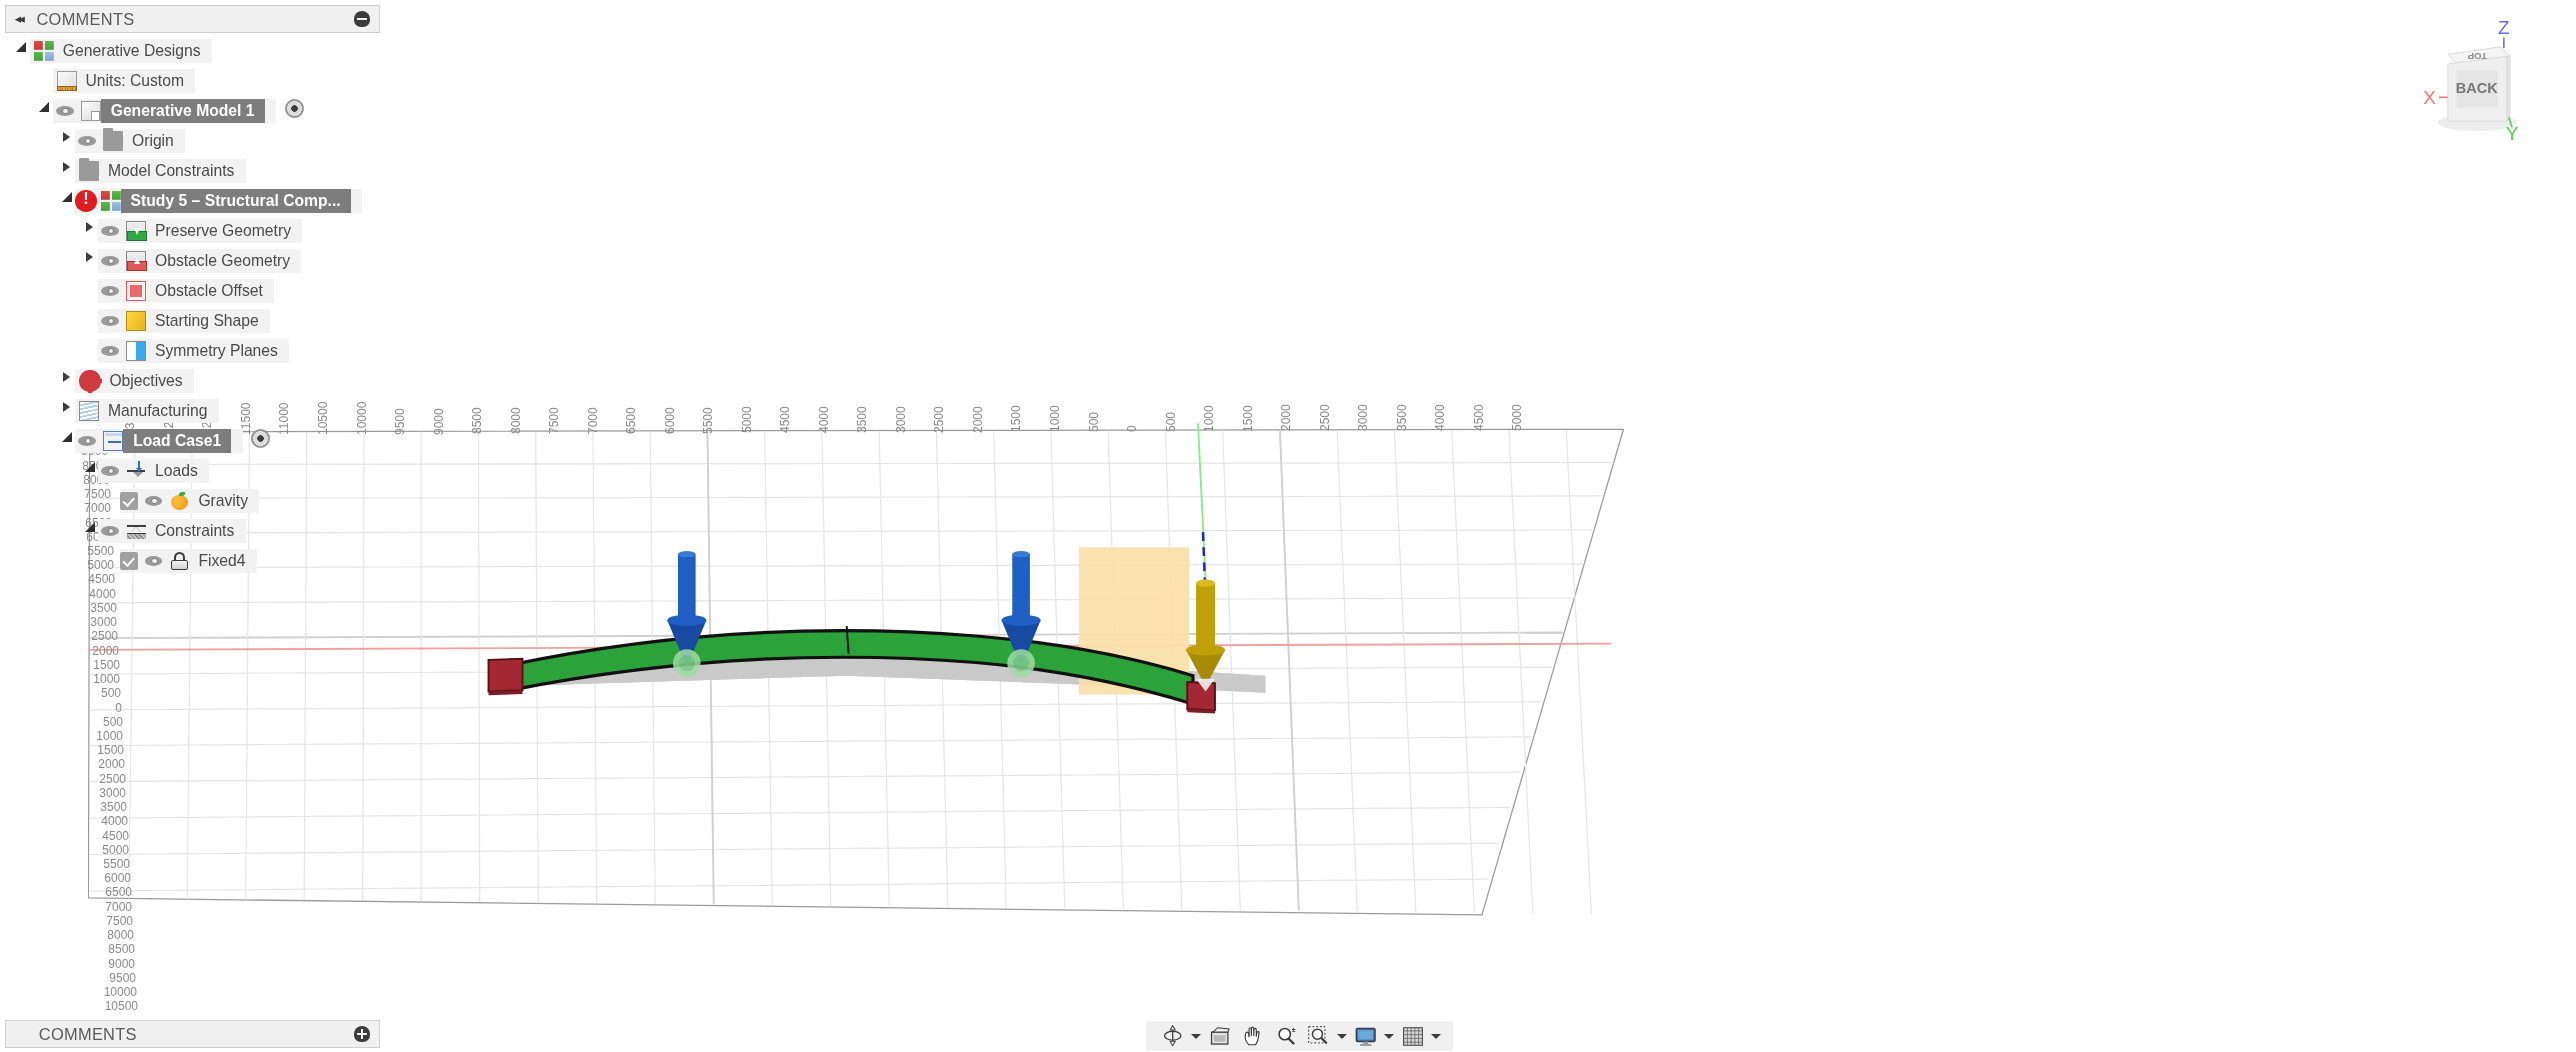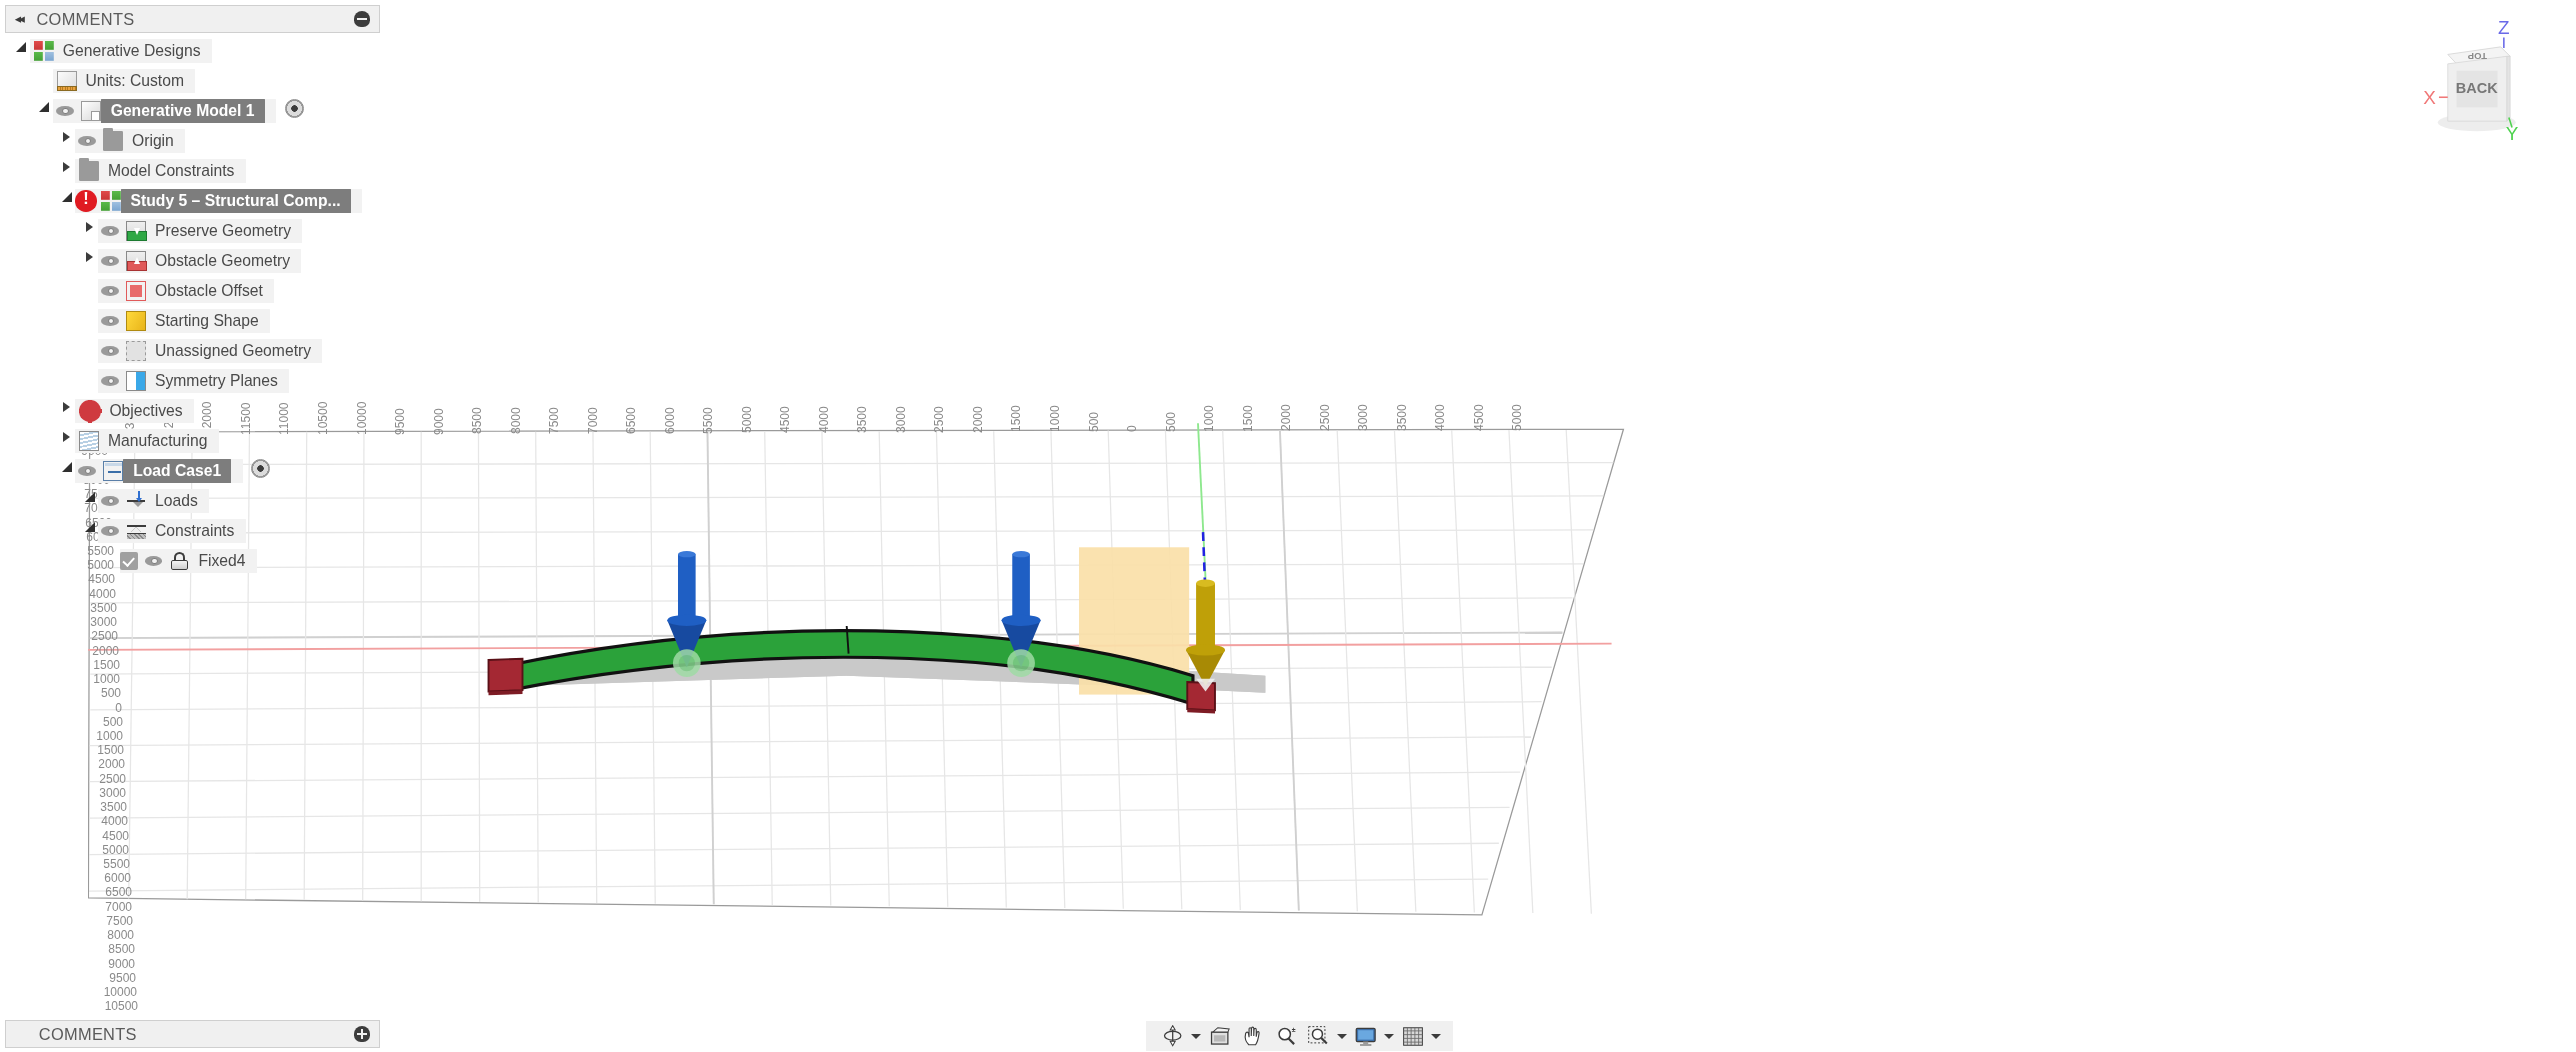--- a/index.html
+++ b/index.html
@@ -477,29 +477,20 @@
         <span class="eye"></span>
         <span class="ico ic-start"></span>
         <span class="lbl">Starting Shape</span>
       </span>
     </div>
     <div class="row">
       <span style="flex: 0 0 77px;"></span>
       <span class="arrow "></span>
       <span class="chip">
         <span class="eye"></span>
-        <span class="ico ic-unassigned"></span>
-        <span class="lbl">Unassigned Geometry</span>
-      </span>
-    </div>
-    <div class="row">
-      <span style="flex: 0 0 77px;"></span>
-      <span class="arrow "></span>
-      <span class="chip">
-        <span class="eye"></span>
         <span class="ico ic-sym"></span>
         <span class="lbl">Symmetry Planes</span>
       </span>
     </div>
     <div class="row">
       <span style="flex: 0 0 54px;"></span>
       <span class="arrow closed">
         <i></i>
       </span>
       <span class="chip">
@@ -531,20 +522,32 @@
     </div>
     <div class="row">
       <span style="flex: 0 0 77px;"></span>
       <span class="arrow open"></span>
       <span class="chip">
         <span class="eye"></span>
         <span class="ico ic-loads">
           <i></i>
         </span>
         <span class="lbl">Loads</span>
+      </span>
+    </div>
+    <div class="row">
+      <span style="flex: 0 0 99px;"></span>
+      <span class="arrow "></span>
+      <span class="chip">
+        <span class="chk"></span>
+        <span class="eye"></span>
+        <span class="ico ic-gravity">
+          <i></i>
+        </span>
+        <span class="lbl">Gravity</span>
       </span>
     </div>
     <div class="row">
       <span style="flex: 0 0 77px;"></span>
       <span class="arrow open"></span>
       <span class="chip">
         <span class="eye"></span>
         <span class="ico ic-constr">
           <i></i>
         </span>

